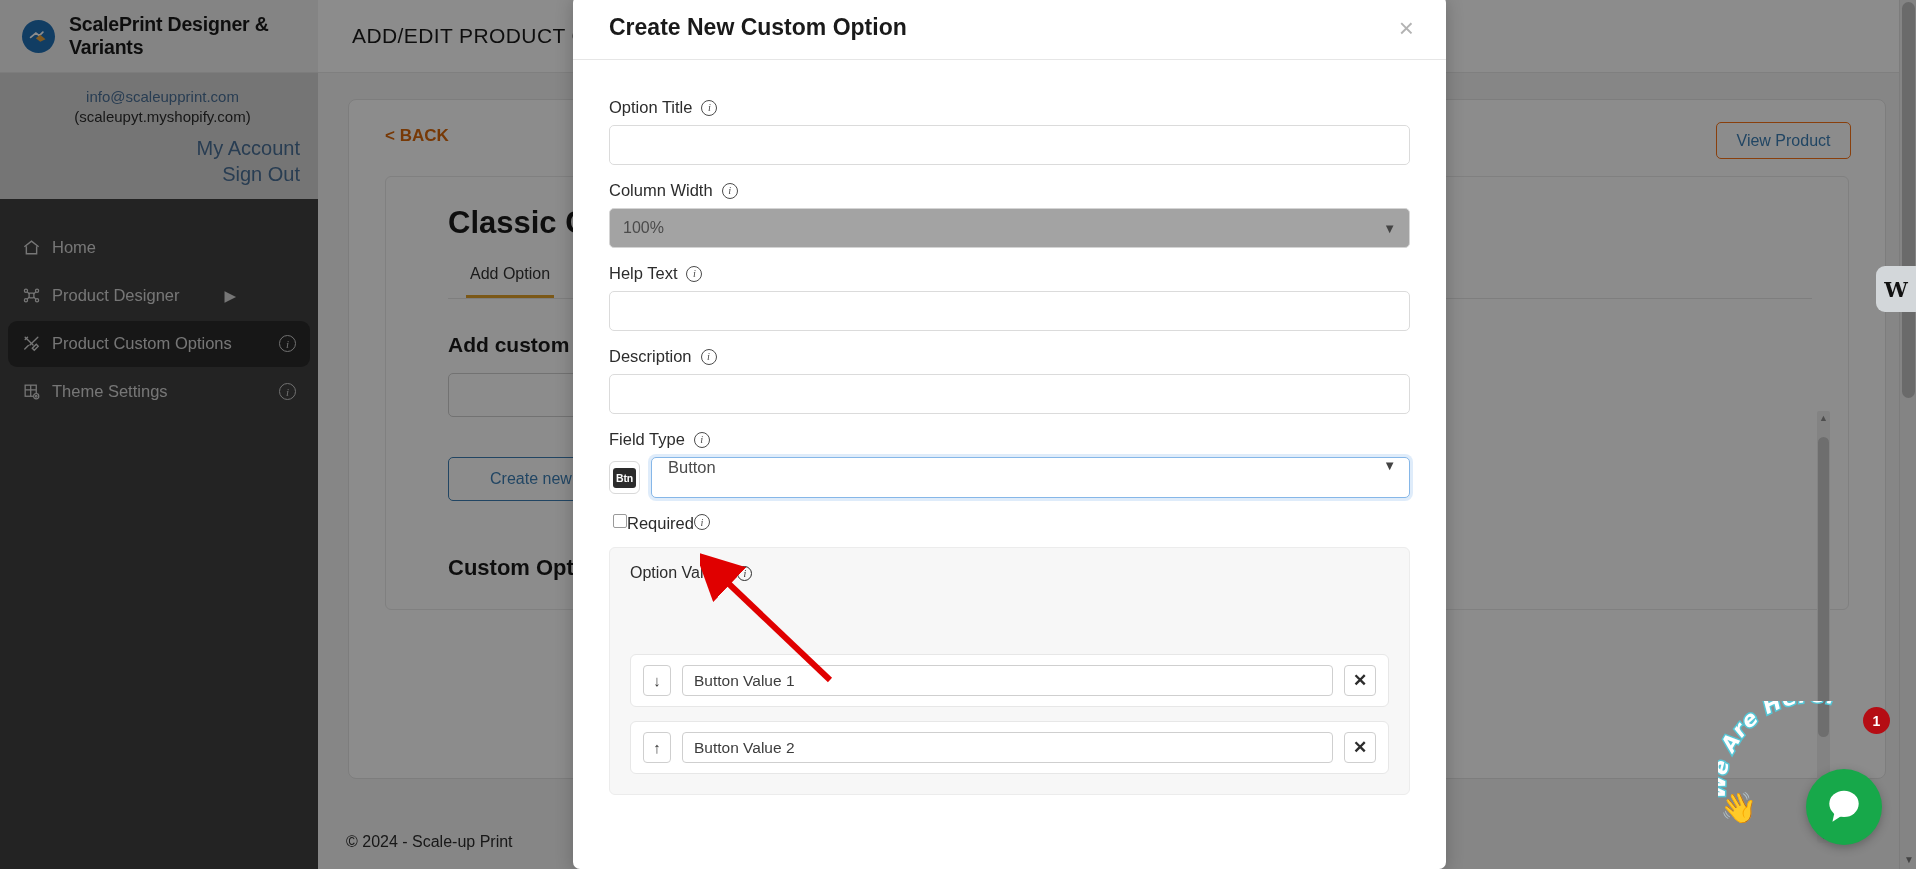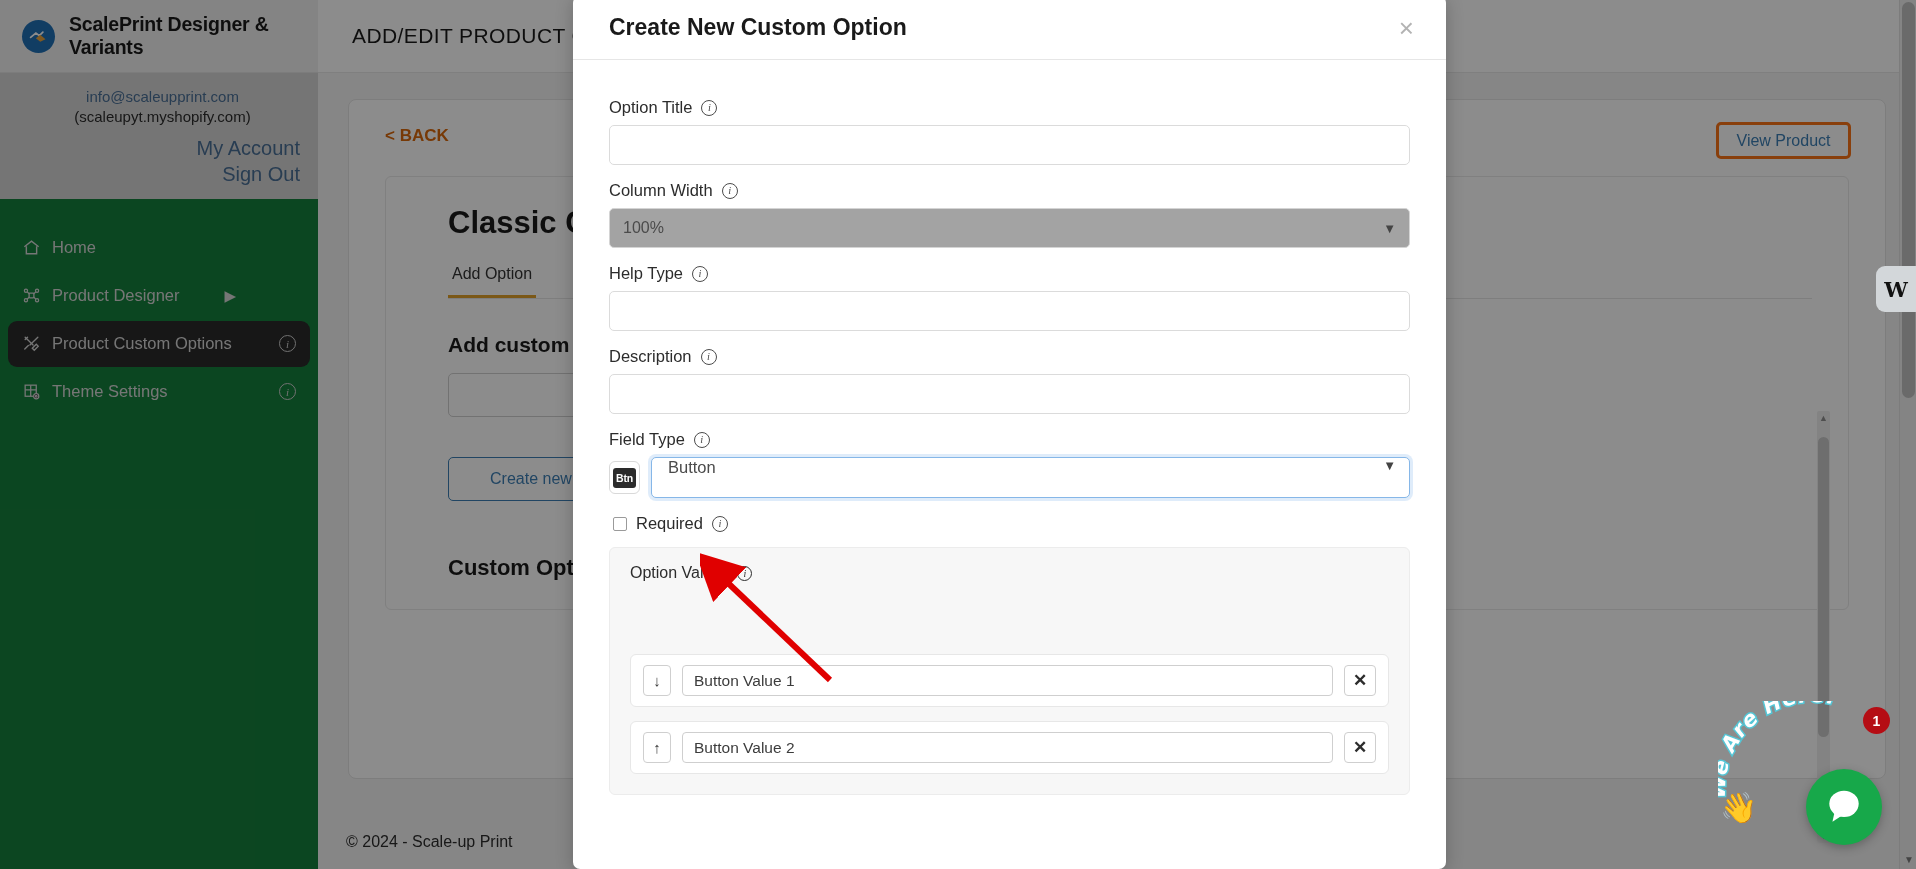--- a/index.html
+++ b/index.html
@@ -9,21 +9,21 @@
     font-family: "Liberation Sans", sans-serif;
     background: #fff;
   }
   #root { position: relative; width: 1916px; height: 869px; overflow: hidden; }
 
   
   .bg-page { position: absolute; inset: 0; background: #ffffff; }
 
   .sidebar {
     position: absolute; left: 0; top: 0; width: 318px; height: 869px;
-    background: #15803d;
+    background: #404040;
   }
   .sb-brand {
     height: 73px; background: #f1f1f1; display: flex; align-items: center;
     padding-left: 22px; gap: 14px; border-bottom: 1px solid #e2e2e2;
   }
   .brand-logo {
     width: 33px; height: 33px; border-radius: 50%;
     background: #1f6fb5; position: relative; flex: none;
     display: flex; align-items: center; justify-content: center;
   }
@@ -70,37 +70,37 @@
     background: #fff; border-radius: 8px; border: 1px solid #e3e3e3;
     padding: 26px 36px; min-height: 680px; position: relative;
   }
   .back-link { color: #d9680c; font-weight: bold; font-size: 17px; }
   .card-inner {
     margin-top: 30px; border: 1px solid #e9e9e9; border-radius: 6px;
     padding: 28px 36px; position: relative;
   }
   .prod-title { font-size: 31px; font-weight: bold; color: #1b1b1b; text-align: left; margin-left: 26px; }
   .tabs { display: flex; gap: 36px; margin-top: 14px; margin-left: 26px; border-bottom: 1px solid #e6e6e6; }
-  .tab { padding: 10px 4px 12px; font-size: 16px; color: #444; }
+  .tab { padding: 10px 4px 12px; font-size: 16px; color: #444; margin-left: 18px; }
   .tab.active { color: #333; border-bottom: 3px solid #e0a02a; }
   .sec-h { font-size: 21px; font-weight: bold; color: #1b1b1b; margin: 34px 0 16px 26px; }
   .sel-box {
     margin-left: 26px; width: 430px; height: 44px; border: 1px solid #cfcfcf;
     border-radius: 5px; display: flex; align-items: center; justify-content: center;
     font-size: 16px; color: #3b3b3b; background: #fff;
   }
   .create-btn {
     margin: 40px 0 0 26px; width: 270px; height: 44px; border: 1px solid #3d7fb5;
     border-radius: 5px; display: flex; align-items: center; justify-content: center;
     font-size: 16px; color: #3d7fb5; background: #fff;
   }
   .sec-h2 { font-size: 22px; font-weight: bold; color: #1b1b1b; margin: 54px 0 0 26px; }
   .view-product {
     position: absolute; right: 34px; top: 22px; width: 135px; height: 37px;
-    border: 3px solid #f97316; border-radius: 5px; background: #fff;
+    border: 1px solid #f97316; border-radius: 5px; background: #fff;
     display: flex; align-items: center; justify-content: center;
     font-size: 16px; color: #3d7fb5;
   }
   .footer { position: absolute; left: 346px; bottom: 18px; font-size: 16px; color: #2d2d2d; }
 
   .inner-scrollbar {
     position: absolute; right: 18px; top: 234px; width: 13px; height: 432px;
     background: #efefef; border-radius: 2px;
   }
   .inner-scrollbar .thumb {
@@ -164,21 +164,21 @@
     align-items: center; justify-content: center; letter-spacing: -0.2px;
   }
   .sel-focus {
     flex: 1; height: 41px; border: 1px solid #86b7e8; border-radius: 5px;
     background: #fff; padding: 0 16px; font-size: 16.5px; color: #4b4b4b;
     display: flex; align-items: flex-start; position: relative;
     box-shadow: 0 0 0 3px rgba(110,170,230,0.22);
   }
   .sel-focus .chev { position: absolute; right: 13px; font-size: 13px; color: #444; }
 
-  .req-row { display: flex; align-items: center; gap: 9px; margin: 16px 0 14px 4px; }
+  .req-row { display: flex; margin: 16px 0 14px 4px; }
   .req-cb { width: 14px; height: 14px; border: 1px solid #9a9a9a; border-radius: 2px; background: #fff; flex:none; }
   .req-lbl { font-size: 16.5px; color: #2c2c2c; }
 
   .ov-panel {
     background: #f7f7f7; border: 1px solid #ececec; border-radius: 6px;
     padding: 16px 20px 20px; margin-top: 4px; position: relative;
   }
   .ov-head { font-size: 16px; color: #2c2c2c; display: flex; align-items: center; gap: 8px; }
   .ov-head .info-circ { width: 15px; height: 15px; font-size: 10px; }
   .ov-row {
@@ -384,21 +384,21 @@
           <span class="info-circ">i</span>
         </div>
         <div class="sel-in">
           <span>100%</span>
           <span class="chev">▼</span>
         </div>
       </div>
 
       <div class="fld">
         <div class="fld-label">
-          <span>Help Type</span>
+          <span>Help Text</span>
           <span class="info-circ">i</span>
         </div>
         <input class="txt-in" type="text" value="" style="">
       </div>
 
       <div class="fld">
         <div class="fld-label">
           <span>Description</span>
           <span class="info-circ">i</span>
         </div>

